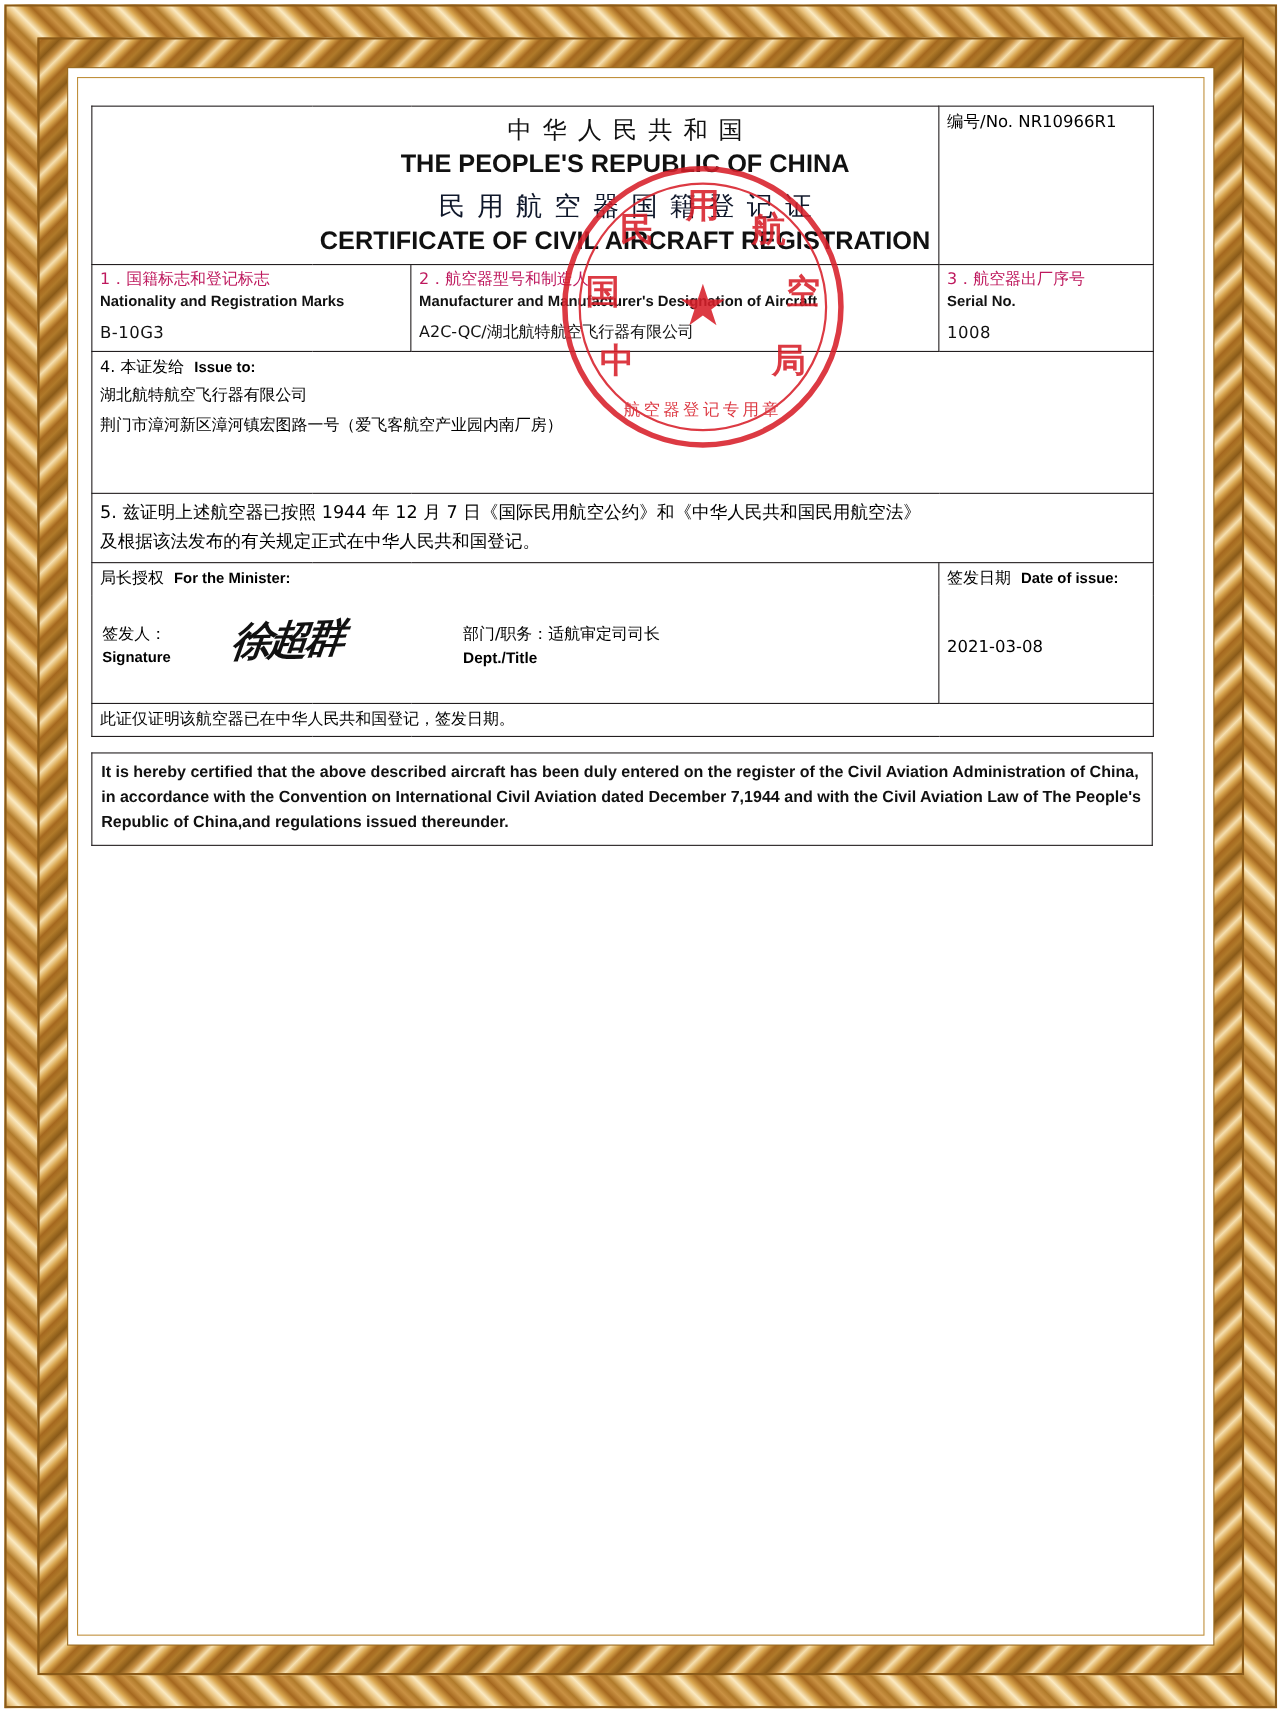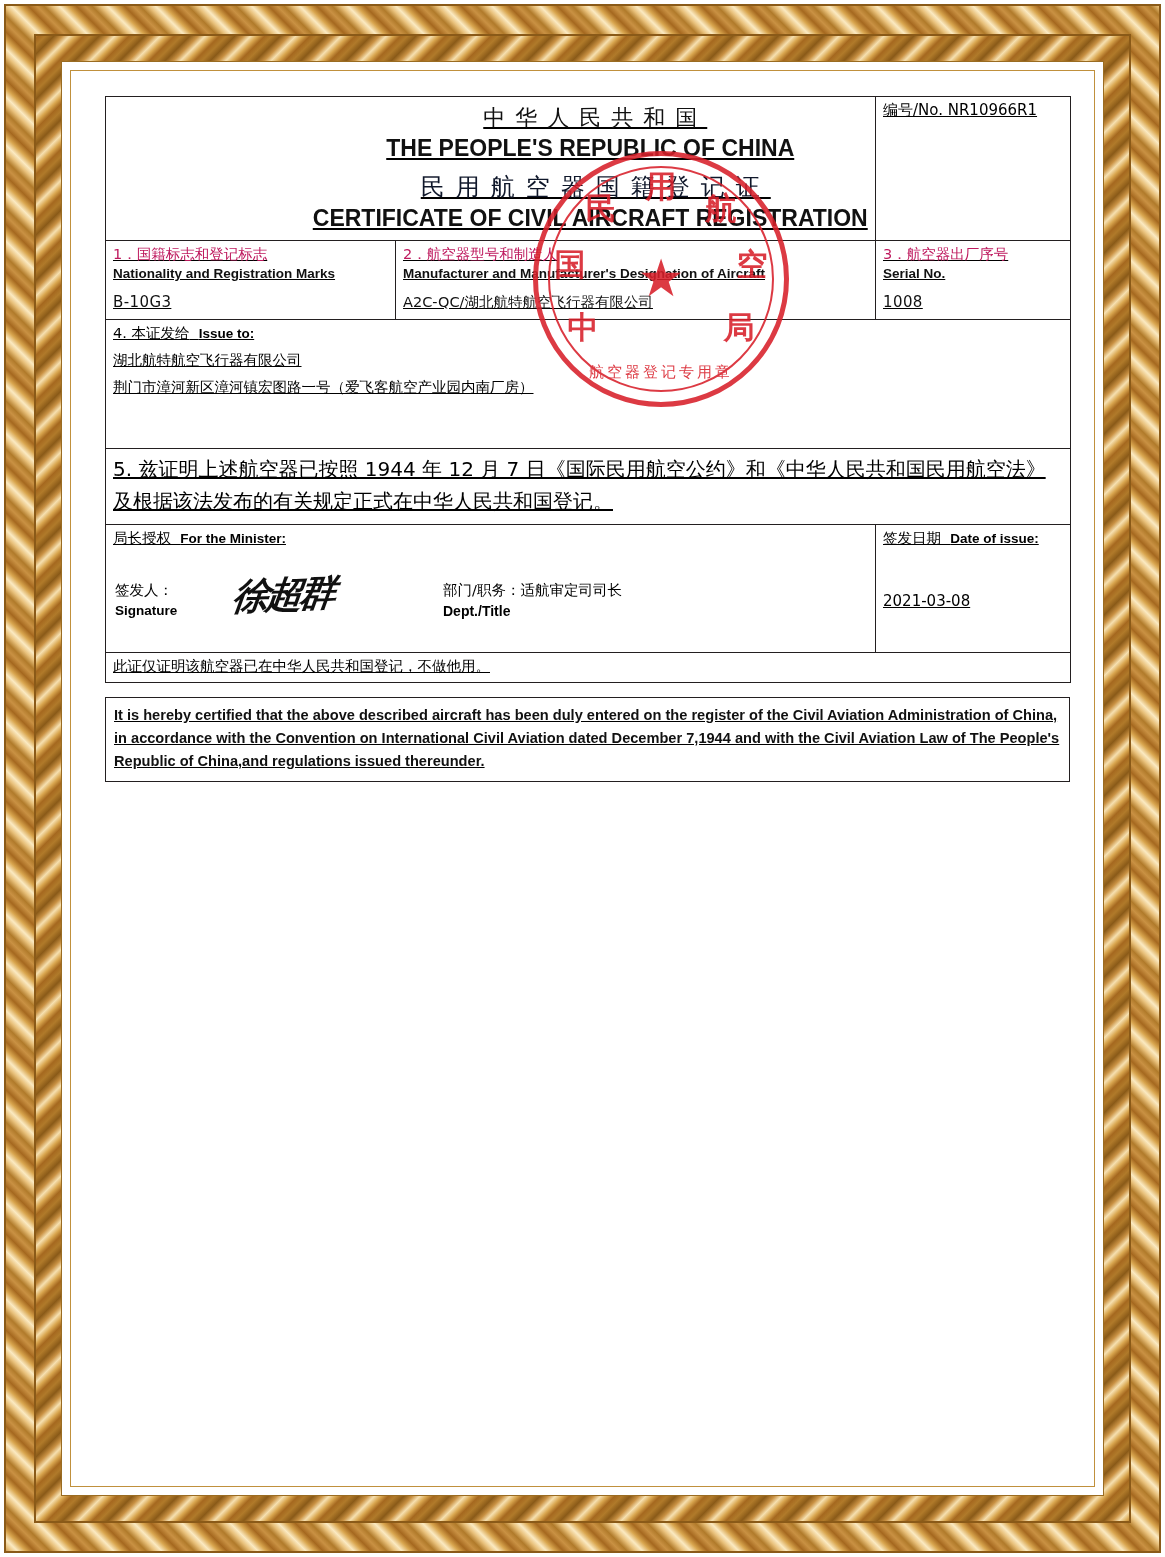--- a/index.html
+++ b/index.html
@@ -42,24 +42,23 @@
   }
   .paper-inner-line {
     position: absolute;
     left: 8px; top: 8px; right: 8px; bottom: 8px;
     border: 1px solid #c0903c;
   }
 
   
   .cert {
     position: absolute;
-    left: 43px;
+    left: 21px;
     top: 34px;
     width: 965px;
-    text-decoration: underline;
   }
 
   table.grid {
     width: 100%;
     border-collapse: collapse;
     table-layout: fixed;
   }
   table.grid td {
     border: 1px solid #231f20;
     vertical-align: top;
@@ -147,21 +146,21 @@
   .issue-body {
     font-family: "DejaVu Sans", sans-serif;
     font-size: 14.5px;
     line-height: 1.9;
     padding-top: 4px;
   }
   .cell-tall-4 { height: 118px; }
 
   .para5 {
     font-family: "DejaVu Sans", sans-serif;
-    font-size: 20px;
+    font-size: 16px;
     line-height: 1.62;
     padding: 6px 8px 8px 8px;
   }
 
   .minister-label {
     font-family: "DejaVu Sans", sans-serif;
     font-size: 14.5px;
   }
   .minister-label b {
     font-family: "Liberation Sans", sans-serif;
@@ -412,21 +411,21 @@
                 <b>Dept./Title</b>
               </div>
             </div>
           </td>
           <td style="border-top:none;">
             <div class="date-val">2021-03-08</div>
           </td>
         </tr>
 
         <tr>
-          <td colspan="4" class="note-line">此证仅证明该航空器已在中华人民共和国登记，不做他用。</td>
+          <td colspan="4" class="note-line">此证仅证明该航空器已在中华人民共和国登记，签发日期。</td>
         </tr>
       </tbody>
         </table>
 
       <div class="remarks-wrap">
         <table class="grid2">
           <tbody>
           <tr>
             <td>
               <div class="en-cert">It is hereby certified that the above described aircraft has been duly entered on the register of the Civil Aviation Administration of China, in accordance with the Convention on International Civil Aviation dated December 7,1944 and with the Civil Aviation Law of The People's Republic of China,and regulations issued thereunder.</div>

